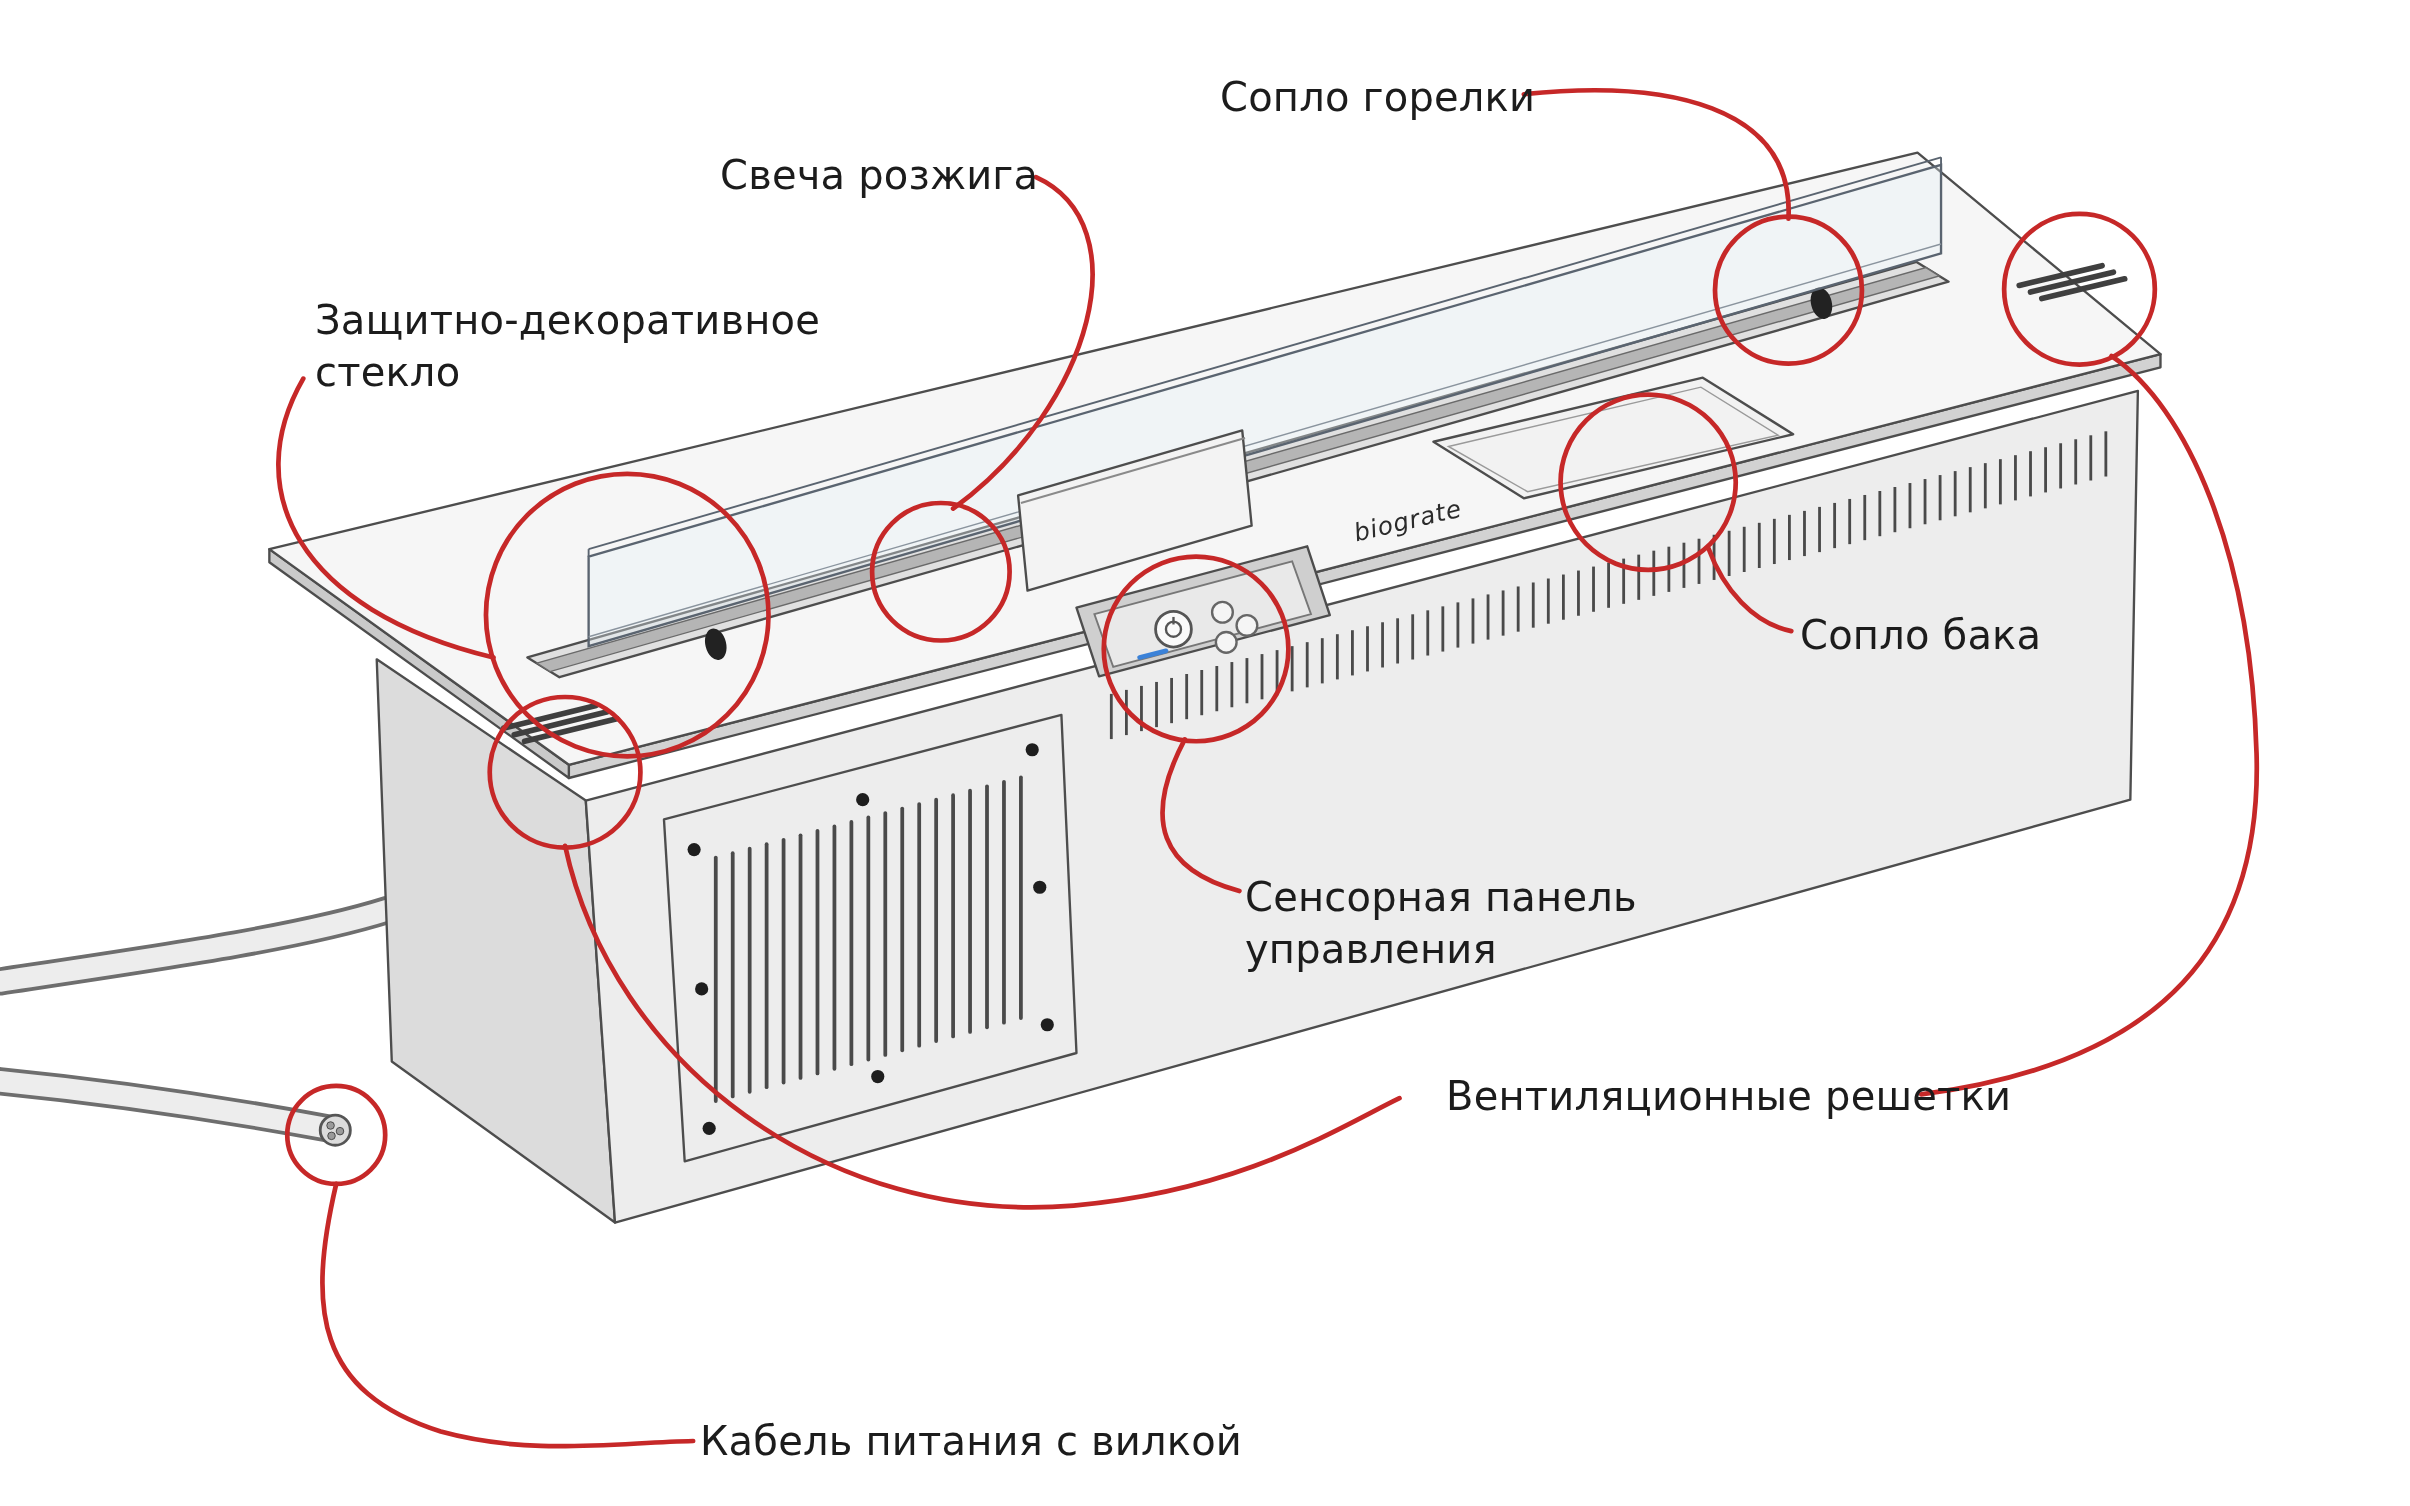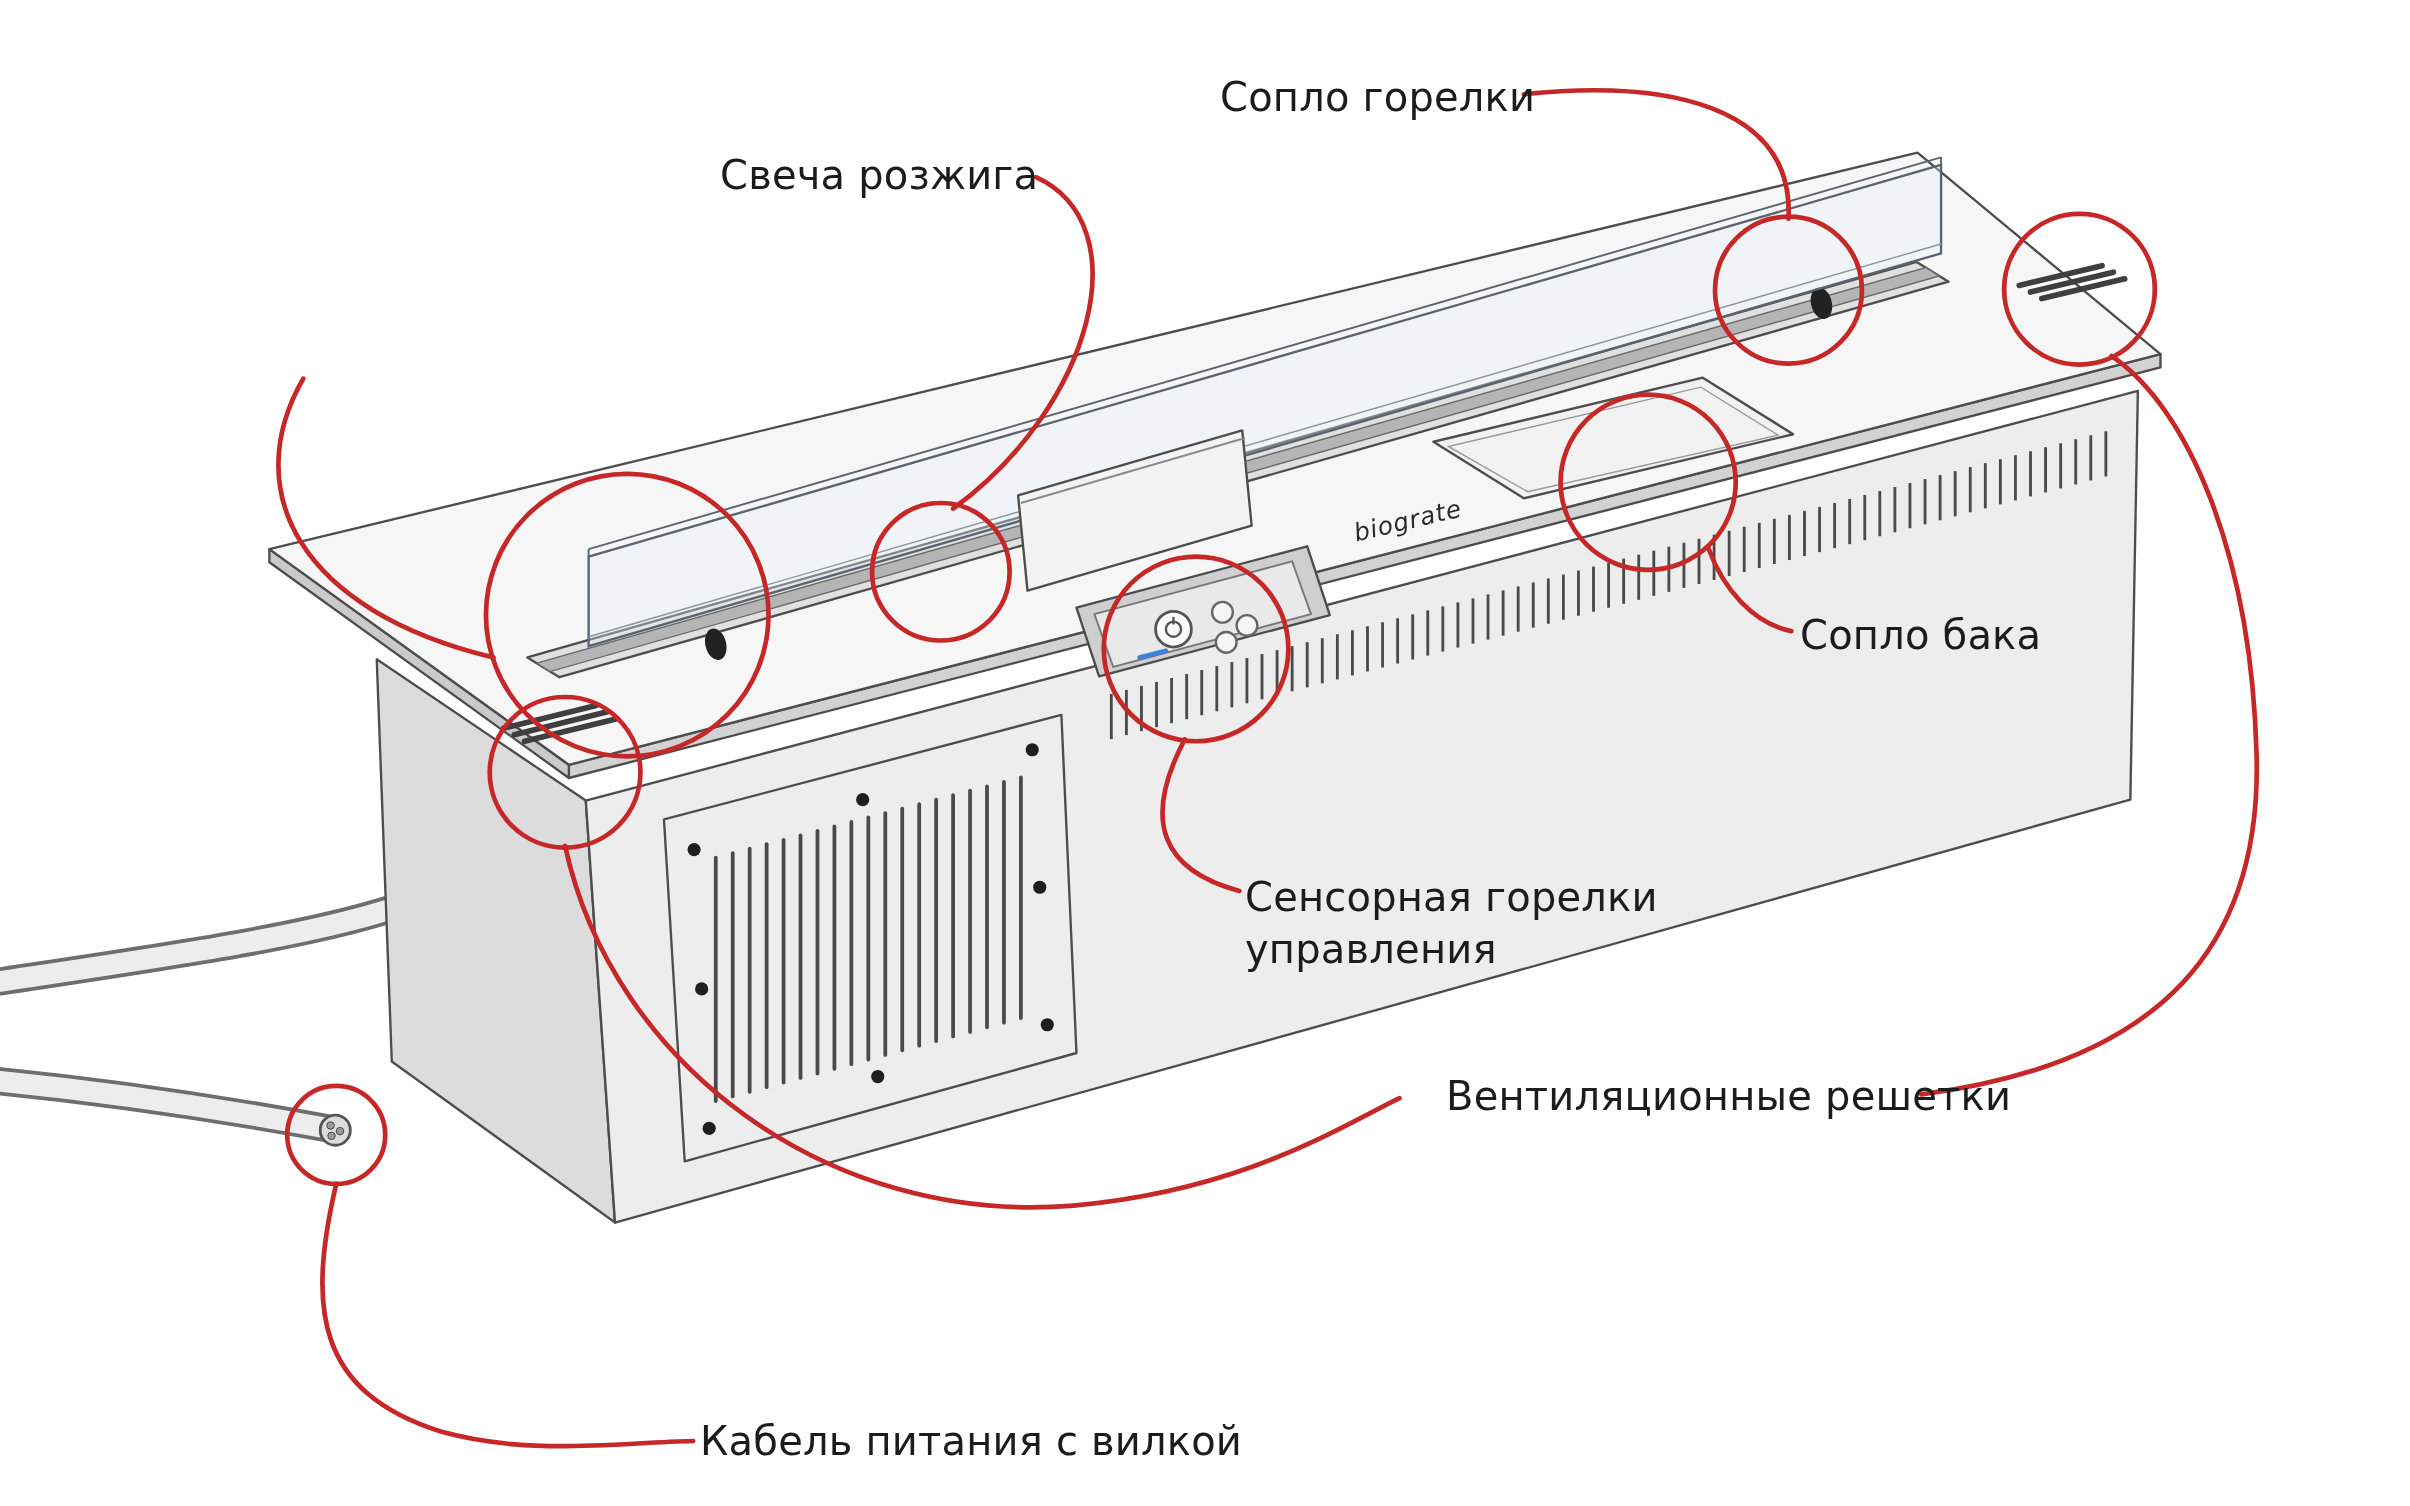--- a/index.html
+++ b/index.html
@@ -224,19 +224,20 @@
     <path d="M1902,670 C1862,662 1830,626 1814,582"></path>
     <path d="M1258,785 C1212,872 1234,924 1316,946"></path>
     <path d="M600,898 C650,1130 880,1302 1140,1280 C1320,1264 1424,1196 1486,1166"></path>
     <path d="M2040,1162 C2300,1128 2402,1000 2396,800 C2390,585 2322,432 2242,378"></path>
     <path d="M357,1257 C326,1390 336,1478 468,1520 C562,1546 650,1532 736,1530"></path>
   </g>
 </svg>
 
 <div class="label vcenter" style="left:720px;top:175px;">Свеча розжига</div>
 <div class="label vcenter" style="left:1220px;top:97px;">Сопло горелки</div>
+<div class="label" style="left:315px;top:294px;width:584px;">Защитно-декоративное стекло</div>
 <div class="label vcenter" style="left:1800px;top:635px;">Сопло бака</div>
-<div class="label" style="left:1245px;top:871px;width:452px;">Сенсорная горелки управления</div>
+<div class="label" style="left:1245px;top:871px;width:452px;">Сенсорная панель управления</div>
 <div class="label vcenter" style="left:1446px;top:1096px;text-align:center;">Вентиляционные решетки</div>
 <div class="label vcenter" style="left:700px;top:1441px;text-align:right;">Кабель питания с вилкой</div>
 
 </div>
 
 
 </body></html>

